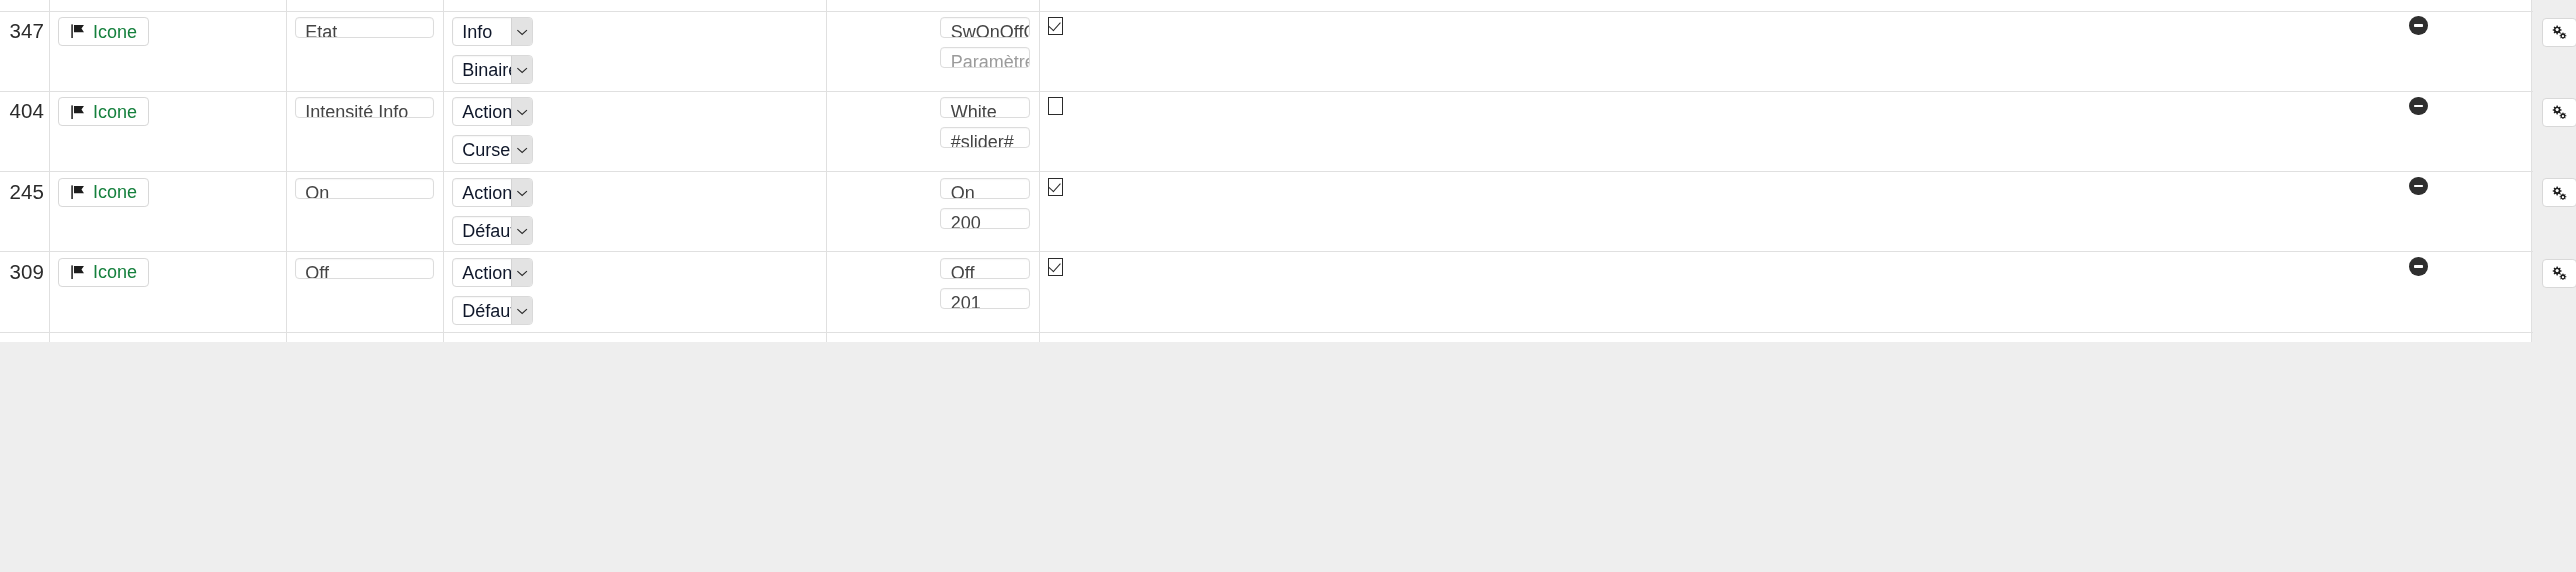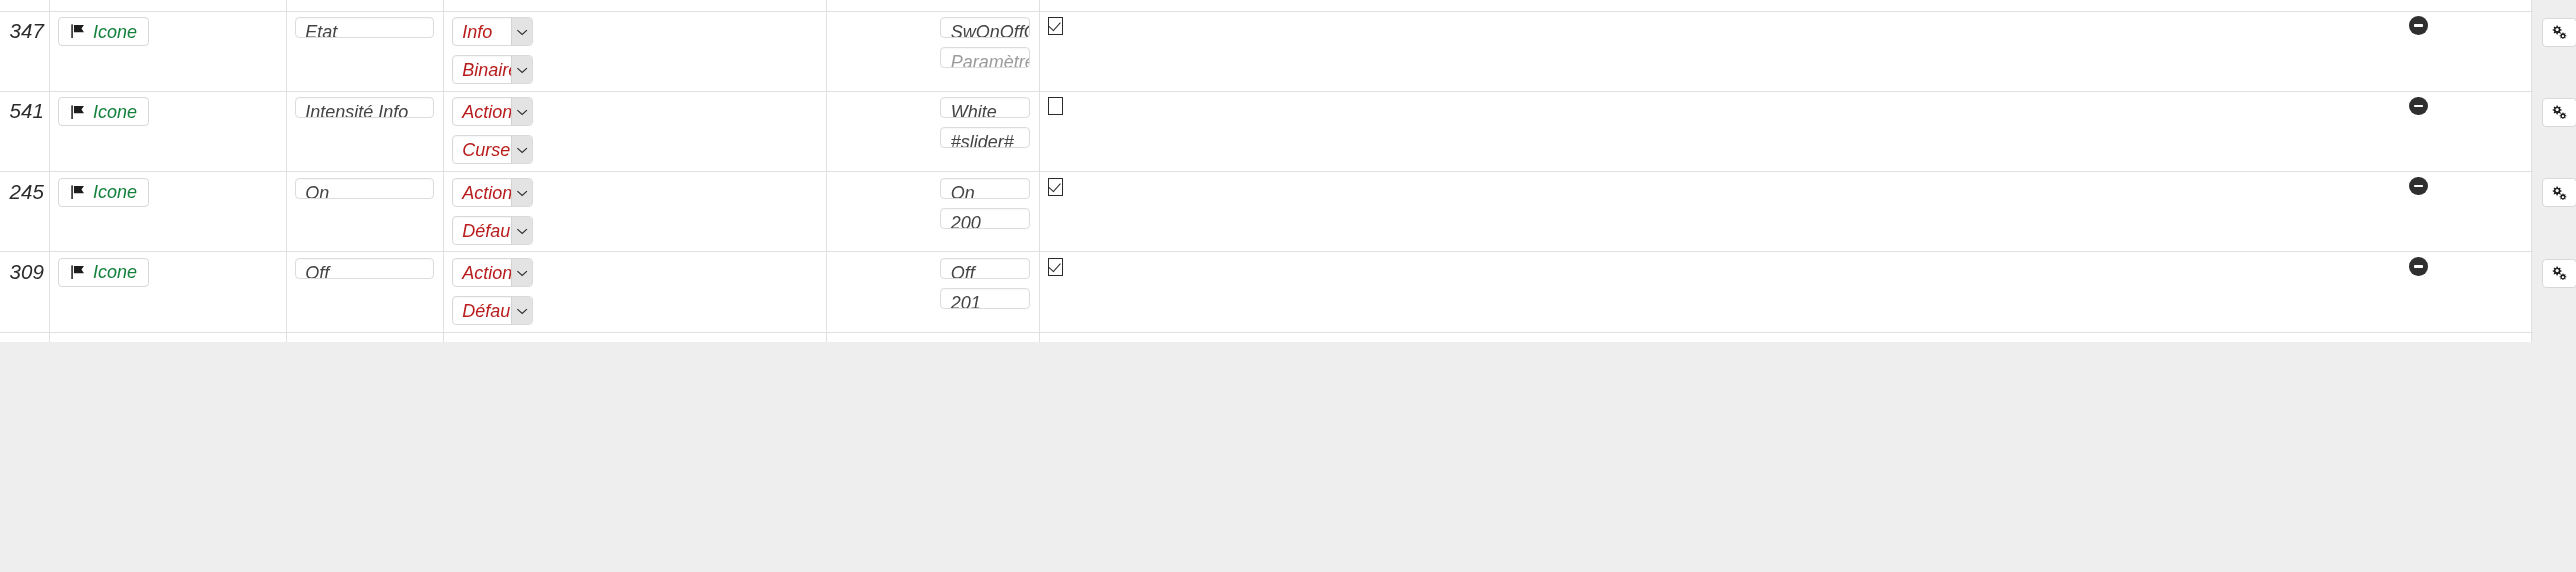--- a/index.html
+++ b/index.html
@@ -41,21 +41,21 @@
   .col-name   { width: 157px; }
   .col-type   { width: 383px; }
   .col-value  { width: 106px; }
   .col-check  { width: 107px; }
   .col-act    { width: 1492px; }
 
   
   tr.row-partial-top td { height: 11px; border-top: none; }
   tr.row-partial-bottom td { height: 9.6px; border-bottom: none; }
 
-  tr.data-row td { height: 57px; font-style: italic; }
+  tr.data-row td { height: 57px; }
 
   .cell-pad { padding: 5.5px 8.2px 6.8px 8.2px; }
 
   .id-num {
     font-size: 20.5px;
     color: #2b2b2b;
     padding: 9.6px 0 0 9.6px;
     line-height: 1;
   }
 
@@ -106,21 +106,21 @@
     box-shadow: inset 0 0.7px 1.4px rgba(0,0,0,0.05);
     overflow: hidden;
   }
   .select-wrap + .select-wrap { margin-top: 9px; }
   .select-val {
     display: block;
     height: 28px;
     line-height: 28px;
     padding: 0 9.6px;
     font-size: 18px;
-    color: #b91c1c;
+    color: #0f172a;
     white-space: nowrap;
   }
   .select-arrow {
     position: absolute;
     right: 0; top: 0;
     width: 20.5px; height: 28px;
     background: #e3e3e3;
     border-left: 0.7px solid #d3d3d3;
     display: flex;
     align-items: center;
@@ -267,21 +267,21 @@
         </span>
 
         <span class="remove-btn">
           <i></i>
         </span>
       </div>
     </td>
   </tr>
         <tr class="data-row">
     <td>
-      <div class="id-num">541</div>
+      <div class="id-num">404</div>
     </td>
     <td>
       <div class="cell-pad">
         <span class="btn">
           <span>
             <svg class="icon-svg" width="17" height="16.4" viewBox="0 0 24 24" aria-hidden="true">
               <rect x="1.5" y="2" width="2.2" height="20" fill="#1d1d1d"></rect>
               <path d="M5.4 3.0 L20 3.0 L16.4 8.2 L20 13.4 L5.4 13.4 Z" fill="#1d1d1d"></path>
             </svg>
           </span>

